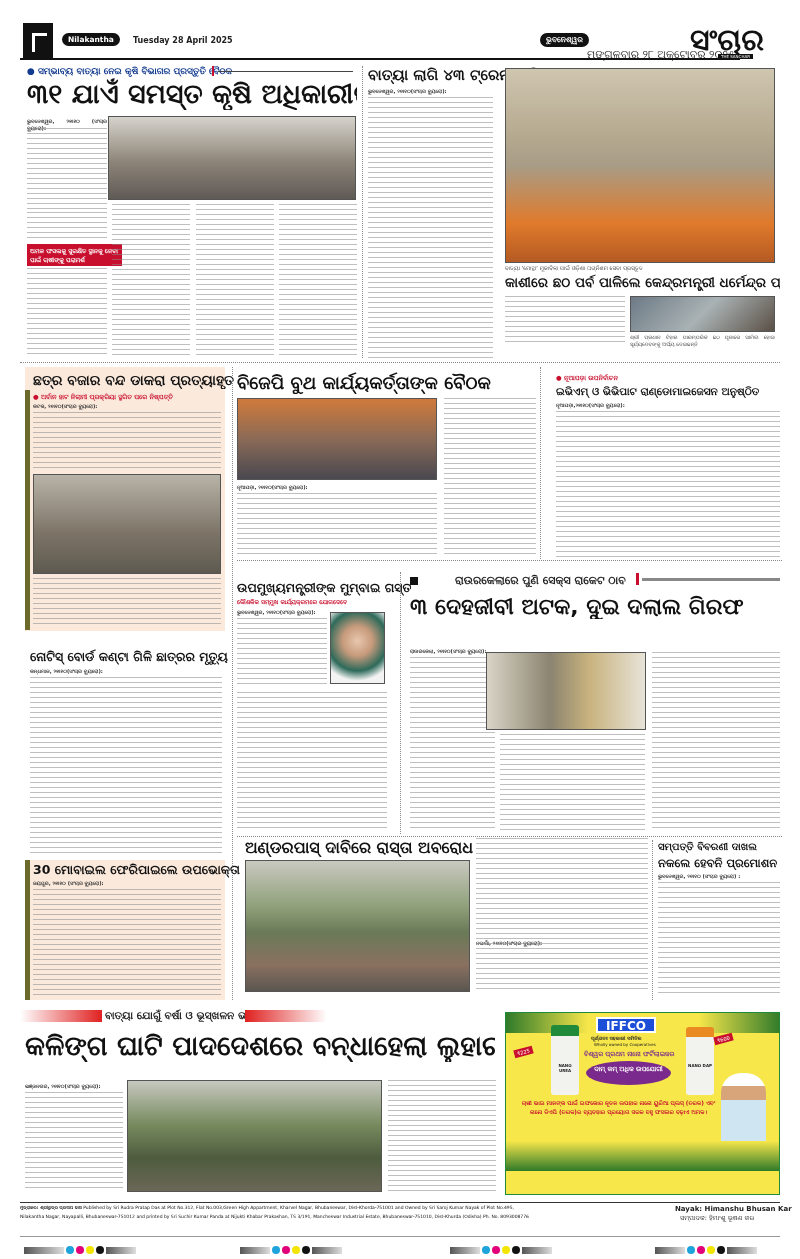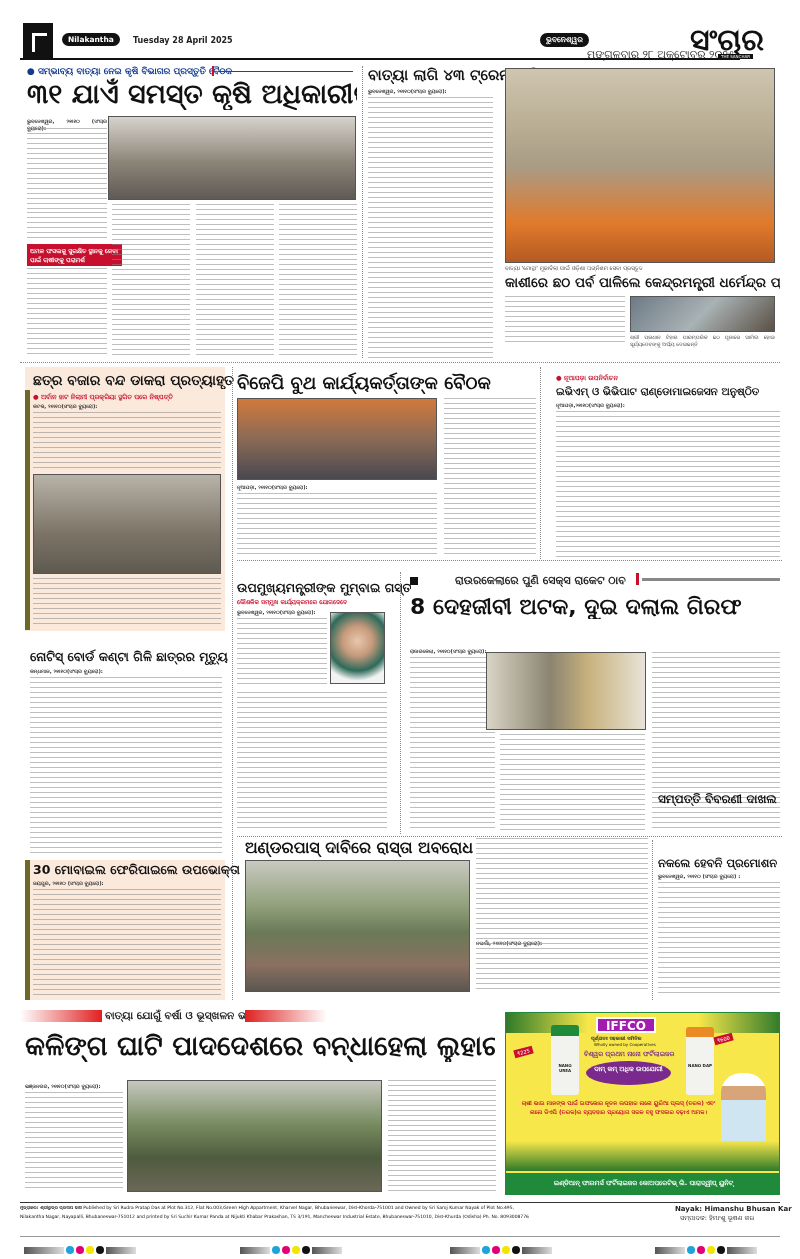--- a/index.html
+++ b/index.html
@@ -106,67 +106,66 @@
 <div class="abs body-lines" style="left:237px;top:618px;width:90px;height:70px;"></div>
 <div class="abs photo" style="left:330px;top:612px;width:55px;height:72px;background:radial-gradient(circle at 50% 40%,#e8c7ad 0,#c79a7c 30%,#2d6a5a 60%,#f3f3f3 80%);"></div>
 <div class="abs body-lines" style="left:237px;top:692px;width:150px;height:140px;"></div>
 
 <div class="vline" style="left:400px;top:572px;height:262px;"></div>
 
 <div class="abs" style="left:410px;top:577px;width:8px;height:8px;background:#111;"></div>
 <div class="abs" style="left:425px;top:574px;font-size:11px;font-weight:bold;white-space:nowrap;margin-left:30px;">ରାଉରକେଲାରେ ପୁଣି ସେକ୍ସ ରାକେଟ ଠାବ</div>
 <div class="abs redbar" style="left:636px;top:573px;width:3px;height:12px;"></div>
 <div class="abs" style="left:642px;top:578px;width:138px;height:3px;background:#888;"></div>
-<div class="abs head-ori" style="left:410px;top:594px;font-size:22px;">8 ଦେହଜୀବୀ ଅଟକ, ଦୁଇ ଦଲାଲ ଗିରଫ</div>
+<div class="abs head-ori" style="left:410px;top:594px;font-size:22px;">୩ ଦେହଜୀବୀ ଅଟକ, ଦୁଇ ଦଲାଲ ଗିରଫ</div>
 <div class="abs txt" style="left:410px;top:648px;width:85px;font-weight:bold;">ରାଉରକେଲା, ୨୭ା୧୦(ସଂଚାର ବ୍ୟୁରୋ):</div>
 <div class="abs body-lines" style="left:410px;top:657px;width:85px;height:175px;"></div>
 <div class="abs photo" style="left:486px;top:652px;width:160px;height:78px;background:linear-gradient(90deg,#d9d4c6,#8b8470 40%,#c9b37f 65%,#e7e3d8);"></div>
 <div class="abs body-lines" style="left:500px;top:734px;width:145px;height:98px;"></div>
 <div class="abs body-lines" style="left:652px;top:652px;width:128px;height:180px;"></div>
 
 <div class="hline" style="left:237px;top:836px;width:545px;"></div>
 
 <div class="abs head-ori" style="left:245px;top:838px;font-size:16px;">ଅଣ୍ଡରପାସ୍ ଦାବିରେ ରାସ୍ତା ଅବରୋଧ</div>
 <div class="abs photo" style="left:245px;top:860px;width:225px;height:132px;background:linear-gradient(180deg,#c9c9c0 0%,#8fa07a 35%,#6a7a58 55%,#8a7060 80%,#5b5650);"></div>
 <div class="abs txt" style="left:476px;top:940px;width:100px;font-weight:bold;">ନଇଗାଁ, ୨୭ା୧୦(ସଂଚାର ବ୍ୟୁରୋ):</div>
 <div class="abs body-lines" style="left:476px;top:838px;width:172px;height:155px;"></div>
 
 <div class="vline" style="left:652px;top:840px;height:160px;"></div>
 
-<div class="abs head-ori" style="left:658px;top:792px;font-size:12px;">ସମ୍ପତ୍ତି ବିବରଣୀ ଦାଖଲ</div>
+<div class="abs head-ori" style="left:658px;top:841px;font-size:10px;">ସମ୍ପତ୍ତି ବିବରଣୀ ଦାଖଲ</div>
 <div class="abs head-ori" style="left:658px;top:856px;font-size:11.5px;">ନକଲେ ହେବନି ପ୍ରମୋଶନ</div>
 <div class="abs txt" style="left:658px;top:873px;width:125px;font-weight:bold;">ଭୁବନେଶ୍ୱର, ୨୭ା୧୦ (ସଂଚାର ବ୍ୟୁରୋ) :</div>
 <div class="abs body-lines" style="left:658px;top:882px;width:122px;height:112px;"></div>
 
 <div class="abs" style="left:20px;top:1010px;width:82px;height:12px;background:linear-gradient(90deg,#fff,#e02020);"></div>
 <div class="abs" style="left:105px;top:1009px;font-size:10.5px;font-weight:bold;white-space:nowrap;">ବାତ୍ୟା ଯୋଗୁଁ ବର୍ଷା ଓ ଭୂସ୍ଖଳନ ଭୟ</div>
 <div class="abs" style="left:245px;top:1010px;width:82px;height:12px;background:linear-gradient(90deg,#e02020,#fff);"></div>
 <div class="abs head-ori" style="left:25px;top:1030px;font-size:27px;width:470px;">କଳିଙ୍ଗ ଘାଟି ପାଦଦେଶରେ ବନ୍ଧାହେଲା ଲୁହାର ବାଡ଼</div>
 <div class="abs txt" style="left:25px;top:1083px;width:98px;font-weight:bold;">ଭଞ୍ଜନଗର, ୨୭ା୧୦(ସଂଚାର ବ୍ୟୁରୋ):</div>
 <div class="abs body-lines" style="left:25px;top:1092px;width:98px;height:100px;"></div>
 <div class="abs photo" style="left:127px;top:1080px;width:255px;height:112px;background:linear-gradient(180deg,#c6c8bf 0%,#768a5e 40%,#4e5c3e 70%,#6b6757);"></div>
 <div class="abs body-lines" style="left:388px;top:1080px;width:108px;height:112px;"></div>
 
 <div class="abs" style="left:505px;top:1012px;width:275px;height:183px;background:#f7e74a;border:1px solid #1e8a3a;overflow:hidden;">
   <div class="abs" style="left:0;top:0;width:275px;height:20px;background:linear-gradient(90deg,#2f7a2a,#f7e74a 30%,#f7e74a 70%,#2f7a2a);"></div>
-  <div class="abs" style="left:90px;top:4px;width:60px;height:16px;background:#a21caf;color:#fff;font-size:12px;font-weight:bold;text-align:center;border:2px solid #fff;">IFFCO</div>
+  <div class="abs" style="left:90px;top:4px;width:60px;height:16px;background:#1d4ed8;color:#fff;font-size:12px;font-weight:bold;text-align:center;border:2px solid #fff;">IFFCO</div>
   <div class="abs" style="left:85px;top:22px;font-size:5px;font-weight:bold;">ପୂର୍ଣ୍ଣତଃ ସହକାରୀ ସମିତିର</div>
   <div class="abs" style="left:88px;top:29px;font-size:4px;">Wholly owned by Cooperatives</div>
   <div class="abs" style="left:78px;top:37px;font-size:6.5px;font-weight:bold;color:#7a2a8c;">ବିଶ୍ୱର ପ୍ରଥମ ନାନୋ ଫର୍ଟିଲାଇଜର</div>
   <div class="abs" style="left:80px;top:48px;width:85px;height:24px;background:#7a2a8c;color:#fff;border-radius:50%;font-size:6.5px;text-align:center;padding-top:4px;font-weight:bold;line-height:8px;">ଦାମ୍ କମ୍ ଅଧିକ ଉପଯୋଗୀ</div>
   <div class="abs" style="left:45px;top:12px;width:28px;height:70px;background:linear-gradient(180deg,#1e8a3a 0 15%,#f2f2ee 15%);border-radius:3px;"></div>
   <div class="abs" style="left:46px;top:50px;font-size:4px;font-weight:bold;width:26px;text-align:center;">NANO UREA</div>
   <div class="abs" style="left:8px;top:35px;background:#c8102e;color:#fff;font-size:5px;padding:1px 3px;transform:rotate(-15deg);">₹225</div>
   <div class="abs" style="left:180px;top:14px;width:28px;height:68px;background:linear-gradient(180deg,#e98a22 0 15%,#f2f2ee 15%);border-radius:3px;"></div>
   <div class="abs" style="left:181px;top:50px;font-size:4px;font-weight:bold;width:26px;text-align:center;">NANO DAP</div>
   <div class="abs" style="left:208px;top:22px;background:#c8102e;color:#fff;font-size:5px;padding:1px 3px;transform:rotate(-15deg);">₹600</div>
   <div class="abs" style="left:215px;top:60px;width:45px;height:90px;background:linear-gradient(180deg,#fff 0 15%,#d8a47a 15% 30%,#cfe6f2 30%);border-radius:20px 20px 4px 4px;"></div>
   <div class="abs" style="left:10px;top:86px;width:205px;font-size:5.8px;line-height:9px;color:#c8102e;font-weight:bold;text-align:center;">ଚାଷୀ ଭାଇ ମାନଙ୍କ ପାଇଁ ଇଫକୋର ନୂତନ ଉପହାର ନାନୋ ୟୁରିଆ ପ୍ଲସ୍ (ତରଳ) ଏବଂ ନାନୋ ଡିଏପି (ତରଳ)ର ବ୍ୟବହାର ପ୍ରୟୋଗ ସରଳ ବହୁ ଫସଲର ବଢ଼ାଏ ଅମଳ।</div>
   <div class="abs" style="left:0;top:128px;width:275px;height:30px;background:linear-gradient(180deg,#f7e74a,#2f7a2a);"></div>
-  <div class="abs" style="left:0;top:160px;width:275px;height:23px;background:#1e8a3a;color:#fff;font-size:6.5px;font-weight:bold;text-align:center;padding-top:6px;white-space:nowrap;">ଇଣ୍ଡିଆନ୍ ଫାରମର୍ସ ଫର୍ଟିଲାଇଜର କୋଅପରେଟିଭ୍ ଲି. ପାରାଦ୍ୱୀପ୍ ୟୁନିଟ୍</div>
 </div>
 
 <div class="footer-bar" style="top:1202px;"></div>
 <div class="abs" style="left:20px;top:1205px;font-size:4.5px;color:#111;white-space:nowrap;width:620px;overflow:hidden;"><b>ମୁଦ୍ରାକର: ଶ୍ରୀରୁଦ୍ର ପ୍ରତାପ ଦାସ</b> <span>Published by Sri Rudra Pratap Das at Plot No.312, Flat No.003,Green High Appartment, Kharvel Nagar, Bhubaneswar, Dist-Khorda-751001 and Owned by Sri Saroj Kumar Nayak of Plot No.495,</span></div>
 <div class="abs" style="left:20px;top:1214px;font-size:4.5px;color:#111;white-space:nowrap;width:620px;overflow:hidden;">Nilakantha Nagar, Nayapalli, Bhubaneswar-751012 and printed by Sri Suchir Kumar Panda at Nijukti Khabar Prakashan, TS 3/191, Mancheswar Industrial Estate, Bhubaneswar-751010, Dist-Khurda (Odisha) Ph. No. 8093008776</div>
 <div class="abs" style="left:675px;top:1205px;font-size:7px;font-weight:bold;">Nayak: Himanshu Bhusan Kar</div>
 <div class="abs" style="left:680px;top:1214px;font-size:6.5px;">ସମ୍ପାଦକ: ହିମାଂଶୁ ଭୂଷଣ କର</div>
 <div class="footer-bar" style="top:1236px;background:#999;"></div>
 
 <div class="cmyk" style="left:24px;">

